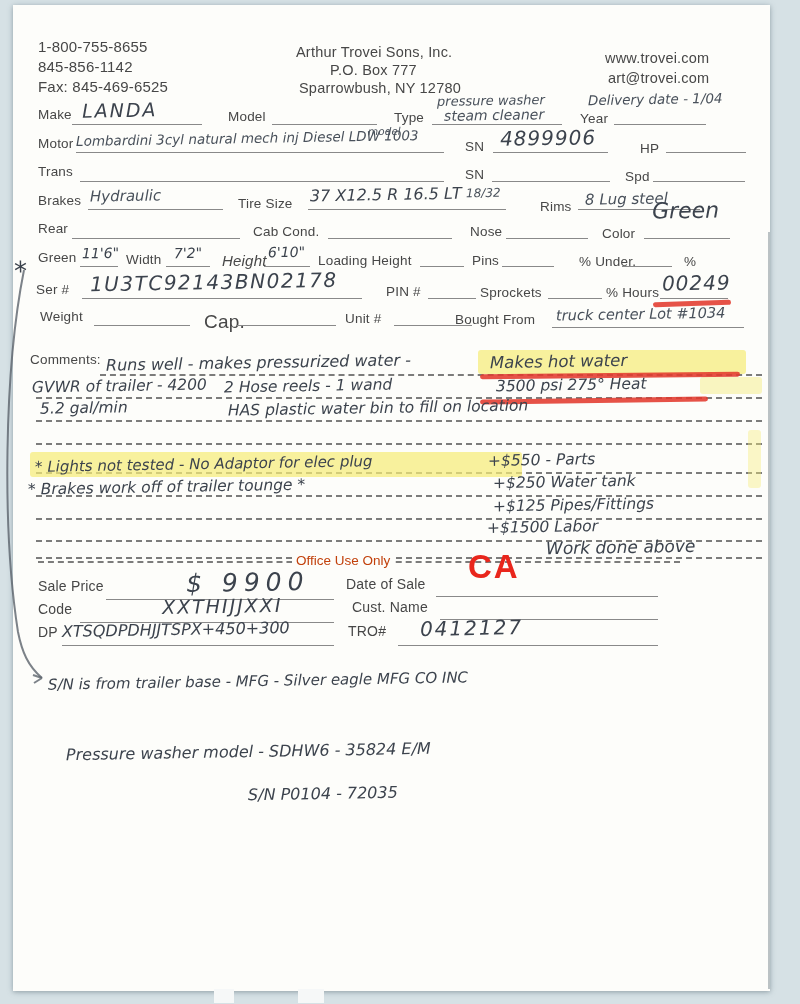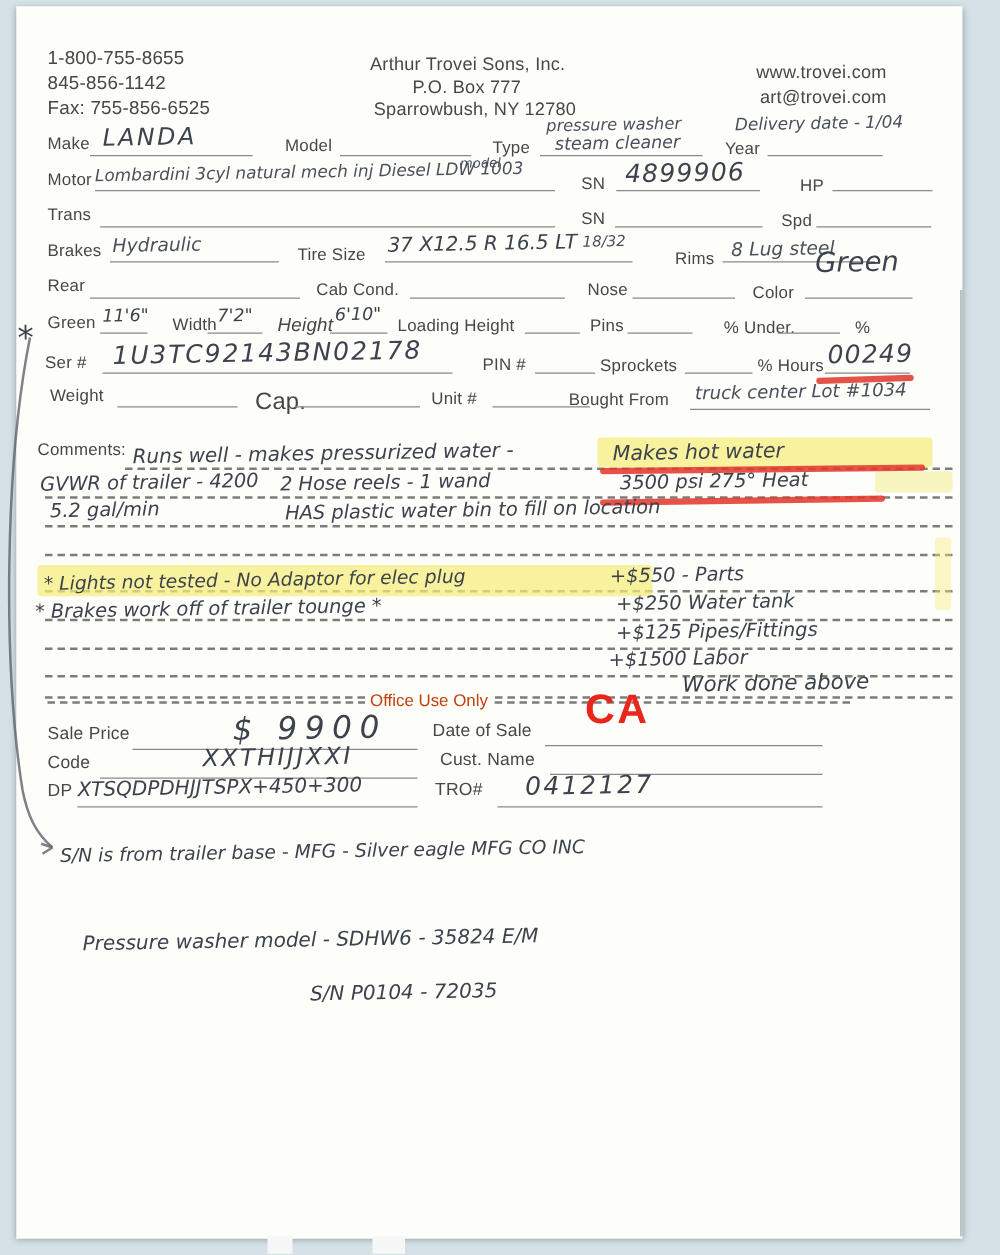--- a/index.html
+++ b/index.html
@@ -25,21 +25,21 @@
 <body>
 
 <div class="scan">
   <div class="page"></div>
   <div class="edge-r"></div>
   <div class="tab" style="left:214px;top:989px;width:20px;"></div>
   <div class="tab" style="left:298px;top:989px;width:26px;"></div>
 
   <div class="printed" style="left:38px;top:38px;font-size:15px;">1-800-755-8655</div>
   <div class="printed" style="left:38px;top:58px;font-size:15px;">845-856-1142</div>
-  <div class="printed" style="left:38px;top:78px;font-size:15px;">Fax: 755-856-6525</div>
+  <div class="printed" style="left:38px;top:78px;font-size:15px;">Fax: 845-469-6525</div>
   <div class="printed" style="left:296px;top:44px;font-size:14.5px;">Arthur Trovei Sons, Inc.</div>
   <div class="printed" style="left:330px;top:62px;font-size:14.5px;">P.O. Box 777</div>
   <div class="printed" style="left:299px;top:80px;font-size:14.5px;">Sparrowbush, NY 12780</div>
   <div class="printed" style="left:605px;top:50px;font-size:14.5px;">www.trovei.com</div>
   <div class="printed" style="left:608px;top:70px;font-size:14.5px;">art@trovei.com</div>
 
   <div class="printed" style="left:38px;top:107px;font-size:13.5px;">Make</div>
   <div class="rule" style="left:72px;top:124px;width:130px;"></div>
   <div class="hw hw2" style="left:82px;top:99px;font-size:19px;letter-spacing:2px;">LANDA</div>
   <div class="printed" style="left:228px;top:109px;font-size:13.5px;">Model</div>
@@ -86,21 +86,21 @@
   <div class="rule" style="left:328px;top:238px;width:124px;"></div>
   <div class="printed" style="left:470px;top:224px;font-size:13.5px;">Nose</div>
   <div class="rule" style="left:506px;top:238px;width:82px;"></div>
   <div class="printed" style="left:602px;top:226px;font-size:13.5px;">Color</div>
   <div class="rule" style="left:644px;top:238px;width:86px;"></div>
   <div class="hw hw2" style="left:652px;top:198px;font-size:22px;font-style:italic;">Green</div>
 
   <div class="printed" style="left:38px;top:250px;font-size:13.5px;">Green</div>
   <div class="rule" style="left:80px;top:266px;width:38px;"></div>
   <div class="hw hw2" style="left:82px;top:245px;font-size:14px;">11'6"</div>
-  <div class="printed" style="left:138px;top:252px;font-size:13.5px;">Width</div>
+  <div class="printed" style="left:126px;top:252px;font-size:13.5px;">Width</div>
   <div class="rule" style="left:166px;top:266px;width:44px;"></div>
   <div class="hw hw2" style="left:174px;top:245px;font-size:14px;">7'2"</div>
   <div class="printed" style="left:222px;top:252px;font-size:15px;font-style:italic;">Height</div>
   <div class="rule" style="left:264px;top:266px;width:46px;"></div>
   <div class="hw hw2" style="left:268px;top:244px;font-size:14px;">6'10"</div>
   <div class="printed" style="left:318px;top:253px;font-size:13.5px;">Loading Height</div>
   <div class="rule" style="left:420px;top:266px;width:44px;"></div>
   <div class="printed" style="left:472px;top:253px;font-size:13.5px;">Pins</div>
   <div class="rule" style="left:502px;top:266px;width:52px;"></div>
   <div class="printed" style="left:579px;top:254px;font-size:13.5px;">% Under.</div>

